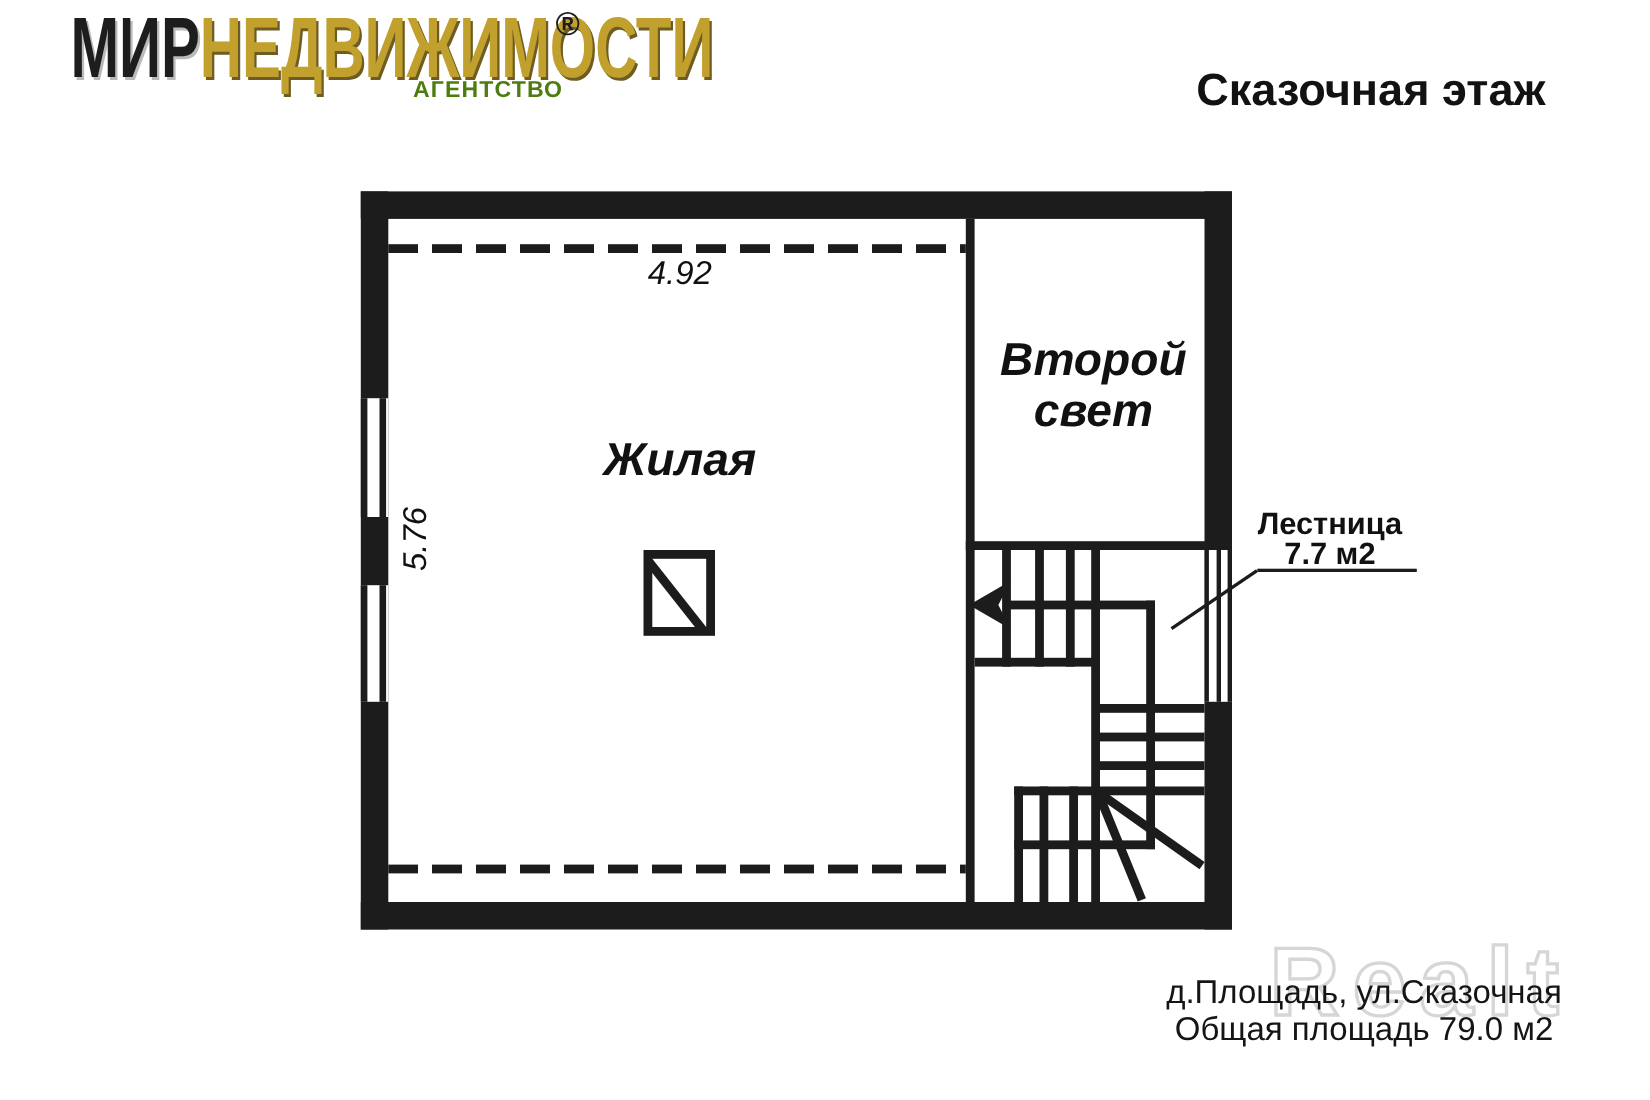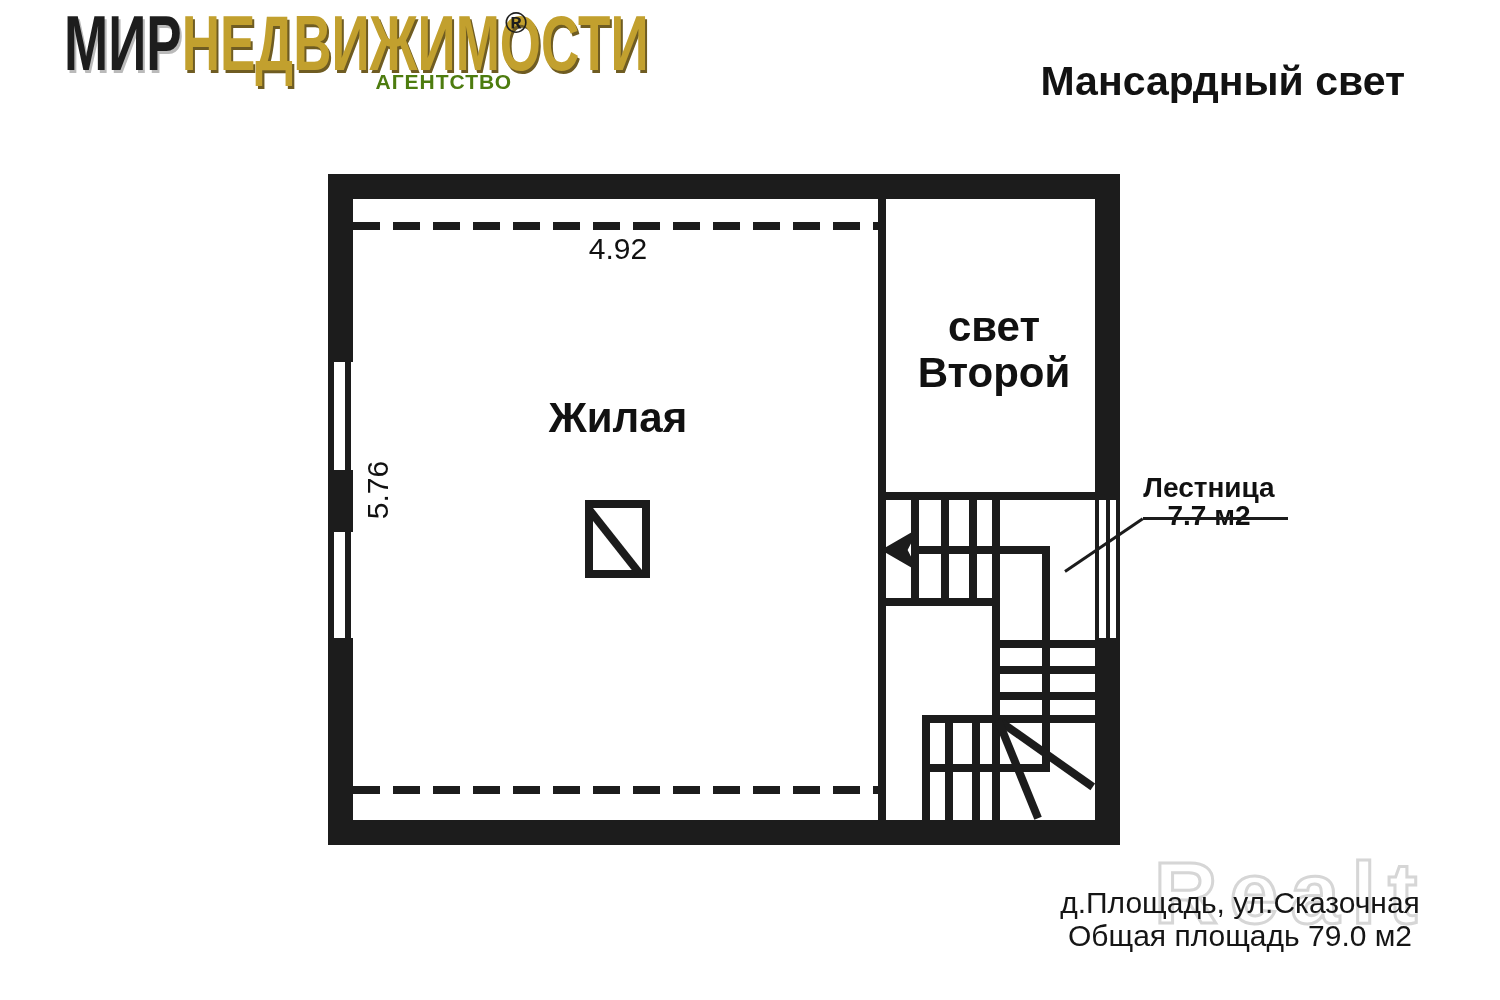--- a/index.html
+++ b/index.html
@@ -10,59 +10,59 @@
   #logo { left:64px; top:4px; font-weight:bold; font-size:78px; line-height:1;
           transform:scaleX(0.68); transform-origin:left top; white-space:nowrap; }
   #logo .mir  { color:#1d1d1d; text-shadow:3px 3px 0 rgba(130,130,130,.55); }
   #logo .gold { color:#c2a02e; text-shadow:3px 3px 0 #6f5c22; }
   #regmark { left:505px; top:6px; font-size:30px; font-weight:bold; color:#1d1d1d; }
   #agency  { left:300px; top:70px; width:212px; text-align:right; font-size:21px;
              font-weight:bold; color:#4d7c0f; letter-spacing:1px; }
   #floor-title { left:900px; top:58px; width:505px; text-align:right;
                  font-size:41px; font-weight:bold; color:#121212; }
   
-  #plan { left:328px; top:174px; width:792px; height:671px; }
+  #plan { left:328px; top:174px; width:792px; height:671px;font-style:italic; }
   .w { position:absolute; background:#1c1c1c; }
   .winwhite { position:absolute; background:#ffffff; }
   .dash { position:absolute; height:8px;
           background:repeating-linear-gradient(90deg,#1c1c1c 0,#1c1c1c 27px,transparent 27px,transparent 40px); }
   .rot { transform-origin:0 50%; }
   #arrow { position:absolute; left:553px; top:354px; width:38px; height:44px; background:#1c1c1c;
            clip-path:polygon(0 50%,100% 0,70% 50%,100% 100%); }
   #roofwin { position:absolute; left:257px; top:326px; width:65px; height:78px;
              border:8px solid #1c1c1c; background:#fff; }
   #roofwin .diag { position:absolute; left:0; top:0; width:79px; height:8px; background:#1c1c1c;
                    transform:rotate(51.7deg); transform-origin:0 0; }
   .plantext { position:absolute; color:#111; text-align:center; }
   #dim-top { left:230px; top:58px; width:120px; font-size:30px; }
   #living  { left:140px; top:221px; width:300px; font-size:42px; font-weight:bold; line-height:45px; }
   #secondlight { left:566px; top:130px; width:200px; font-size:42px; font-weight:bold; line-height:46px; }
   #dim-left { left:50px; top:316px; font-size:30px; white-space:nowrap;
               transform:translate(-50%,-50%) rotate(-90deg); }
   
   #stairs-label { left:1109px; top:462px; width:200px; text-align:center;
-                  font-size:28px; font-weight:bold; color:#111; line-height:28px;margin-top:12px; }
+                  font-size:28px; font-weight:bold; color:#111; line-height:28px; }
   #leader-h { left:1143px; top:517px; width:145px; height:3px; background:#1c1c1c; }
   #leader-d { left:1065px; top:570px; width:94px; height:3px; background:#1c1c1c;
               transform:rotate(-34.2deg); transform-origin:0 50%; }
   
   #watermark { left:1154px; top:842px; font-size:88px; font-weight:bold; letter-spacing:12px;
                color:#ffffff; -webkit-text-stroke:3px #d6d6d6; z-index:0; }
   #footer { left:1020px; top:886px; width:440px; text-align:center; font-size:30px;
             line-height:33px; color:#151515; z-index:1; }
 </style>
 </head>
 <body>
 
 <div class="abs" id="logo">
   <span class="mir">МИР</span><span class="gold">НЕДВИЖИМОСТИ</span>
 </div>
 <div class="abs" id="regmark">®</div>
 <div class="abs" id="agency">АГЕНТСТВО</div>
-<div class="abs" id="floor-title">Мансардный свет</div>
+<div class="abs" id="floor-title">Сказочная этаж</div>
 
 <div class="abs" id="plan">
 
   <div class="w" style="left:0;top:0;width:792px;height:25px"></div>
   <div class="w" style="left:0;top:646px;width:792px;height:25px"></div>
   <div class="w" style="left:0;top:0;width:25px;height:671px"></div>
   <div class="w" style="left:767px;top:0;width:25px;height:671px"></div>
 
   <div class="w" style="left:550px;top:25px;width:8px;height:621px"></div>
   <div class="w" style="left:550px;top:318px;width:242px;height:8px"></div>
@@ -104,22 +104,22 @@
   <div id="roofwin">
     <div class="diag"></div>
   </div>
 
   <div class="plantext" id="dim-top">4.92</div>
   <div class="plantext" id="dim-left">5.76</div>
   <div class="plantext" id="living">
     <div>Жилая</div>
   </div>
   <div class="plantext" id="secondlight">
+    <div>Второй</div>
     <div>свет</div>
-    <div>Второй</div>
   </div>
 </div>
 
 <div class="abs" id="stairs-label">
   <div>Лестница</div>
   <div>7.7 м2</div>
 </div>
 <div class="abs" id="leader-h"></div>
 <div class="abs" id="leader-d"></div>
 

